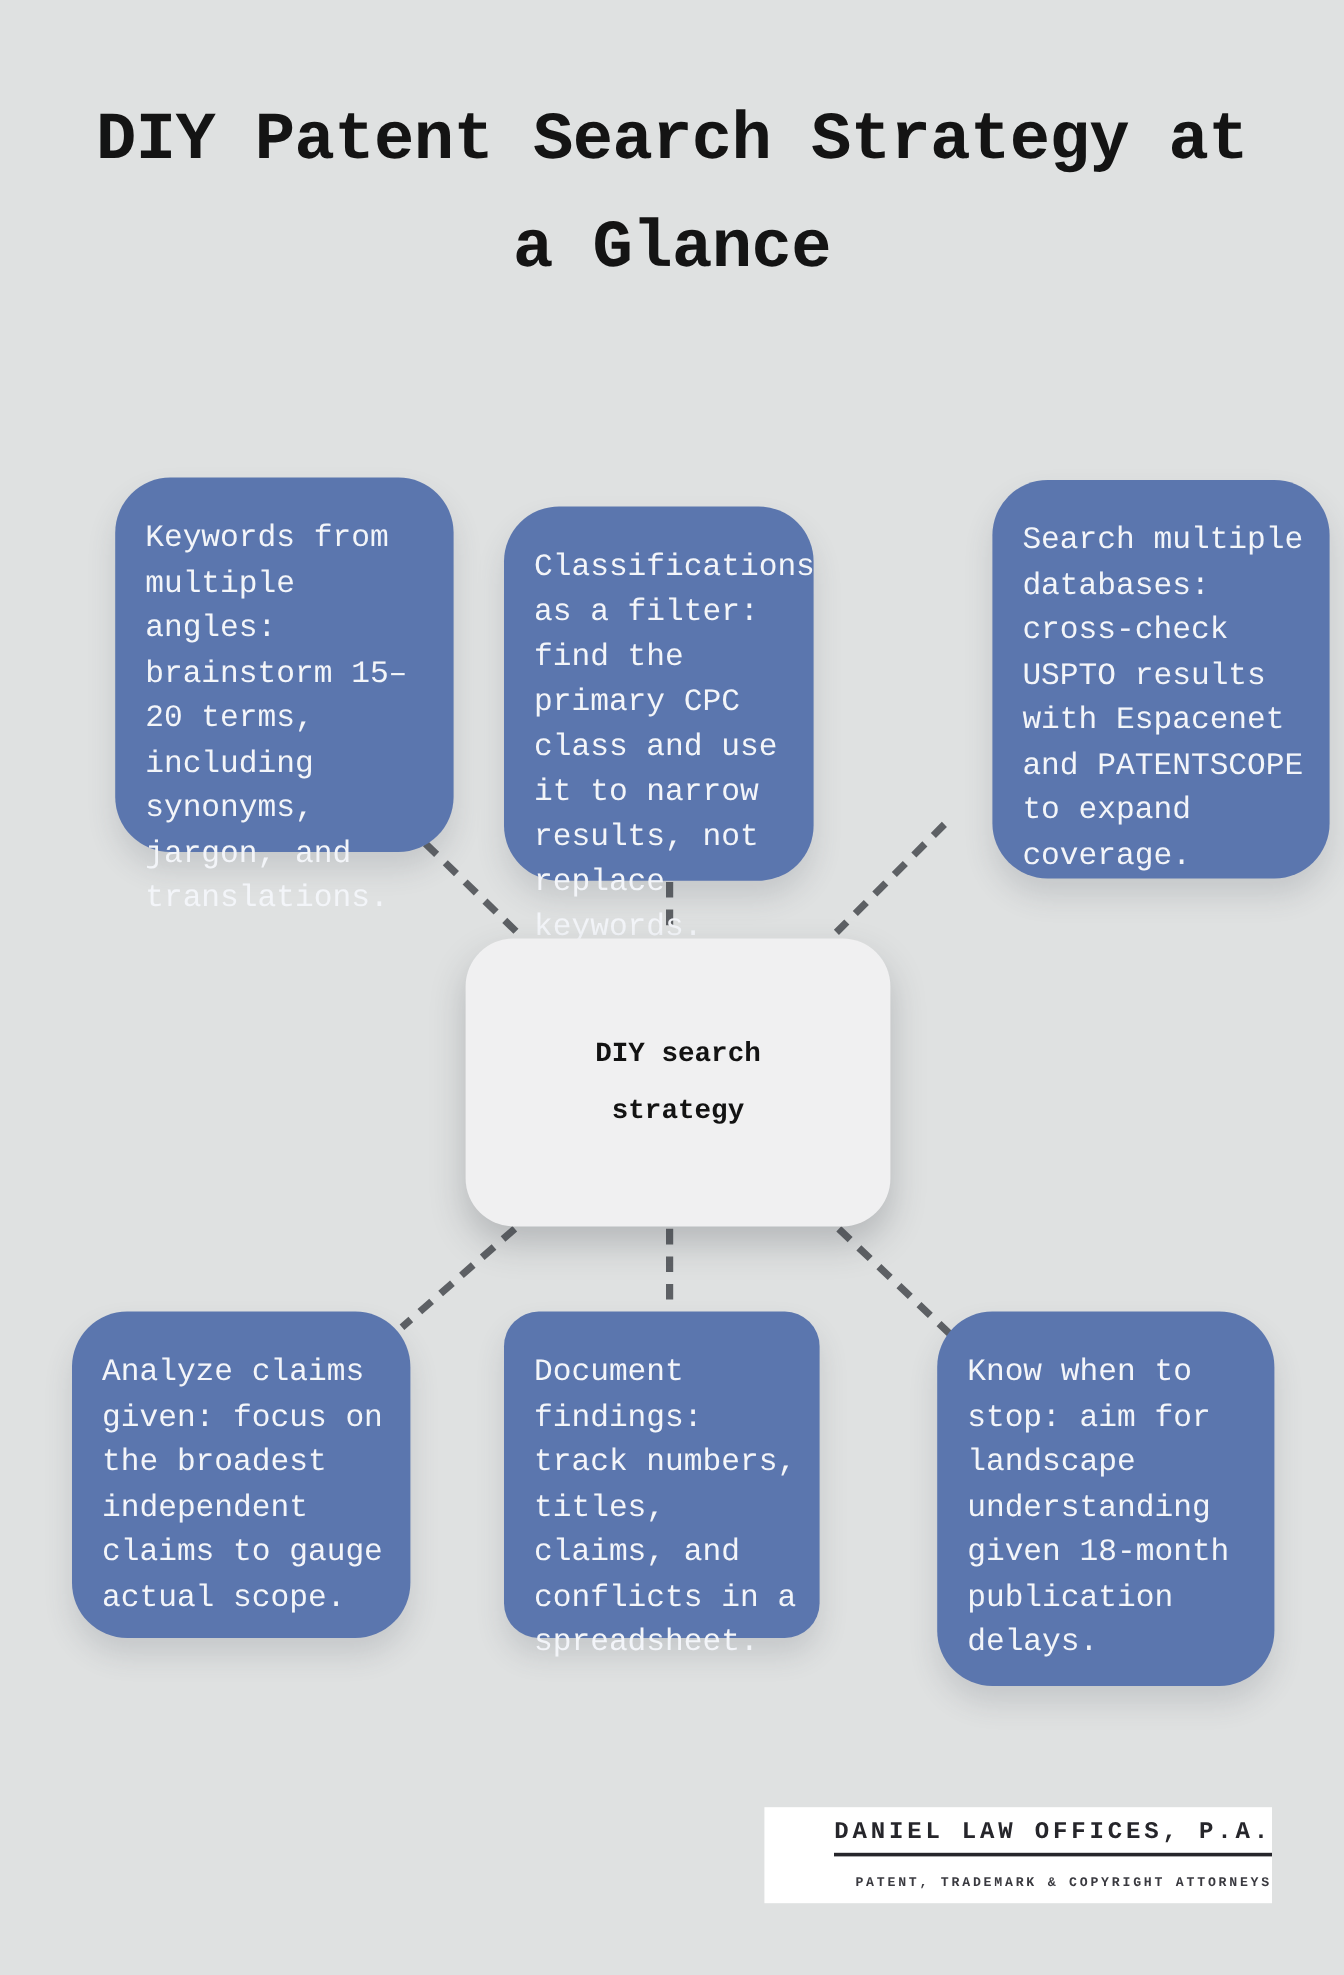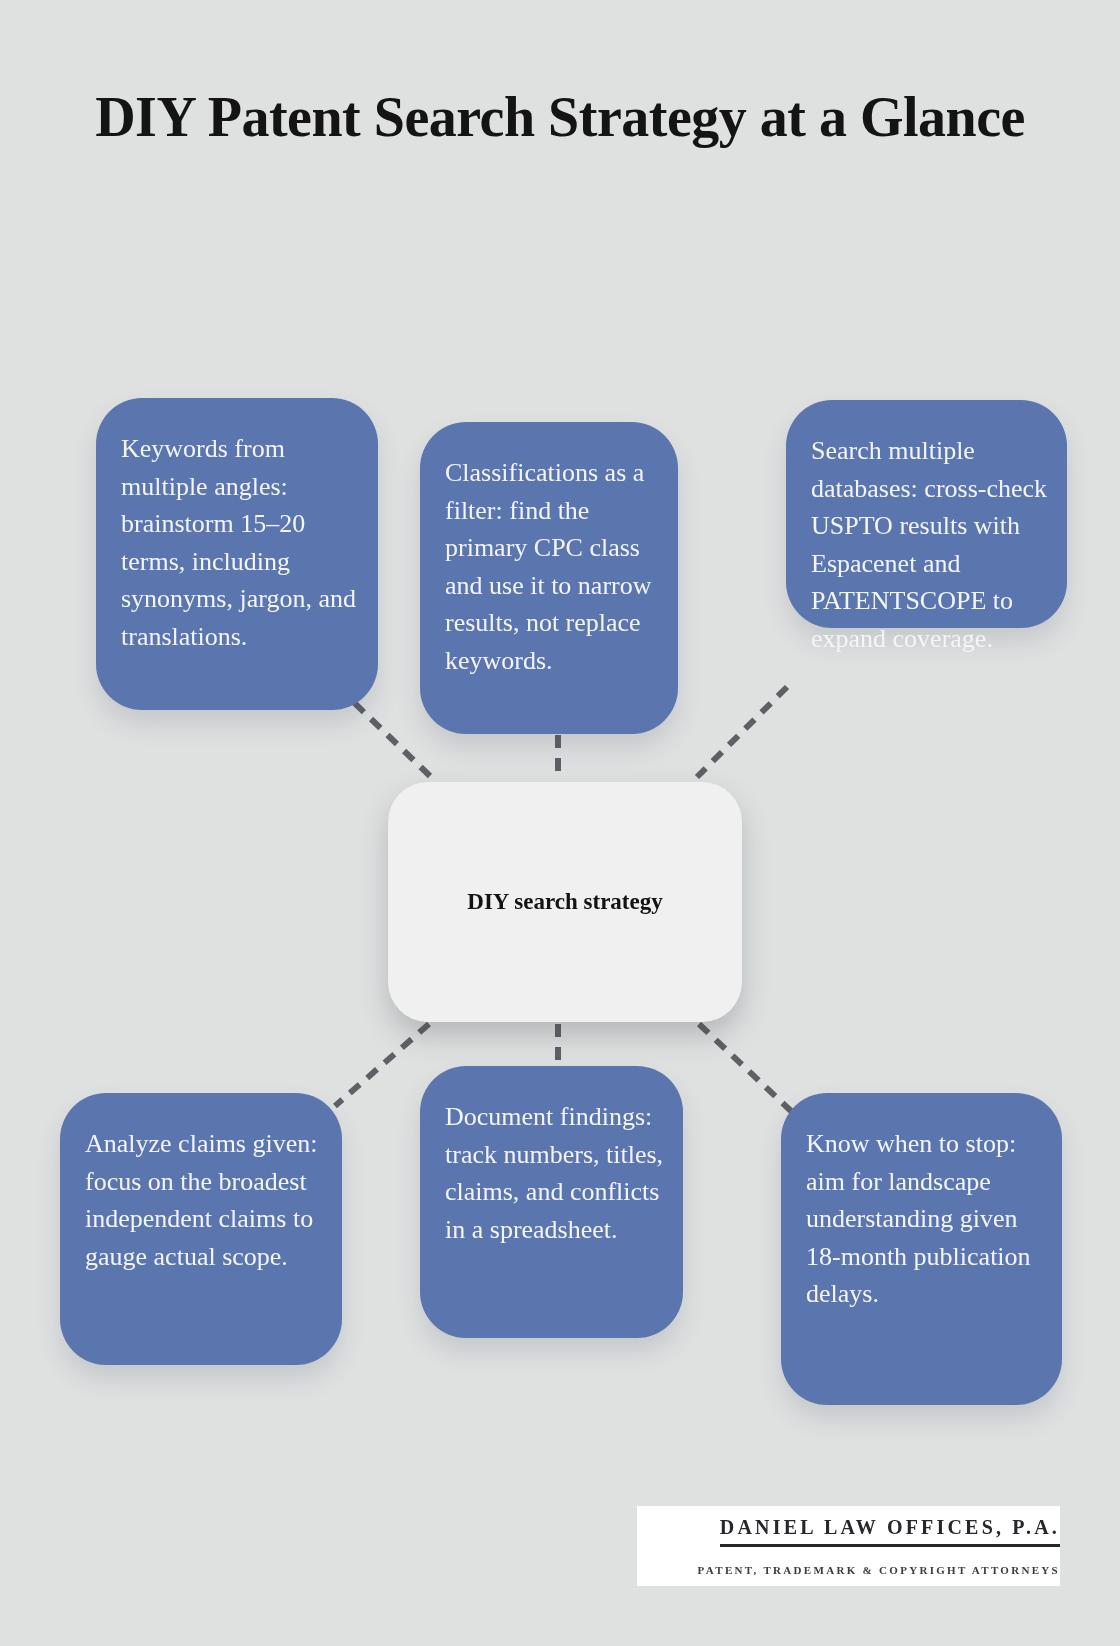--- a/index.html
+++ b/index.html
@@ -10,21 +10,21 @@
     --connector:#5d6064;
     --title-text:#141414;
   }
   html,body{margin:0;padding:0;background:var(--bg);}
   .canvas{
     position:relative;
     width:1120px;height:1646px;
     margin:0 auto;
     background:var(--bg);
     overflow:hidden;
-    font-family:Liberation Serif, serif;
+    font-family:Liberation Mono, monospace;
   }
   .title{
     position:absolute;
     left:50px;right:50px;top:72px;
     margin:0 auto;
     max-width:1020px;
     text-align:center;
     font-size:56px;
     font-weight:700;
     line-height:90px;
@@ -44,23 +44,23 @@
     background:var(--node-fill);
     color:var(--node-text);
     border-radius:46px;
     font-size:26px;
     line-height:37.5px;
     padding:32px 14px 0 25px;
     box-shadow:0 14px 24px rgba(70,75,85,.16);
   }
   .node-tl{left:60px;  top:398px;  width:282px; height:312px;margin-left:36px;}
   .node-tc{left:420px; top:398px;  width:258px; height:312px;margin-top:24px;}
-  .node-tr{left:786px; top:400px;  width:281px; height:228px;}
+  .node-tr{left:827px; top:400px;  width:281px; height:332px;}
   .node-bl{left:60px;  top:1093px; width:282px; height:272px;}
-  .node-bc{left:420px; top:1066px; width:263px; height:272px;}
+  .node-bc{left:420px; top:1093px; width:263px; height:272px;border-radius:29px;}
   .node-br{left:781px; top:1093px; width:281px; height:312px;}
   .center-node{
     position:absolute;
     left:388px;top:782px;width:354px;height:240px;
     box-sizing:border-box;
     background:var(--center-fill);
     border-radius:40px;
     display:flex;align-items:center;justify-content:center;
     text-align:center;
     font-size:23px;font-weight:700;line-height:48px;

